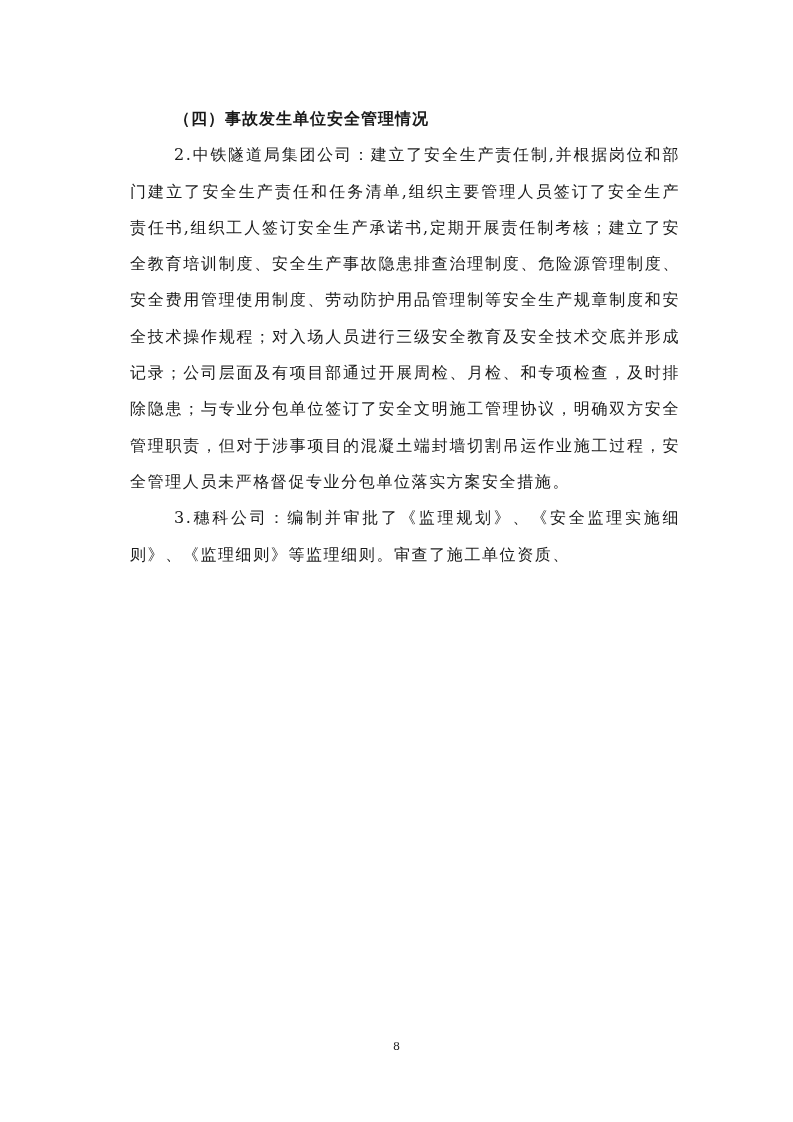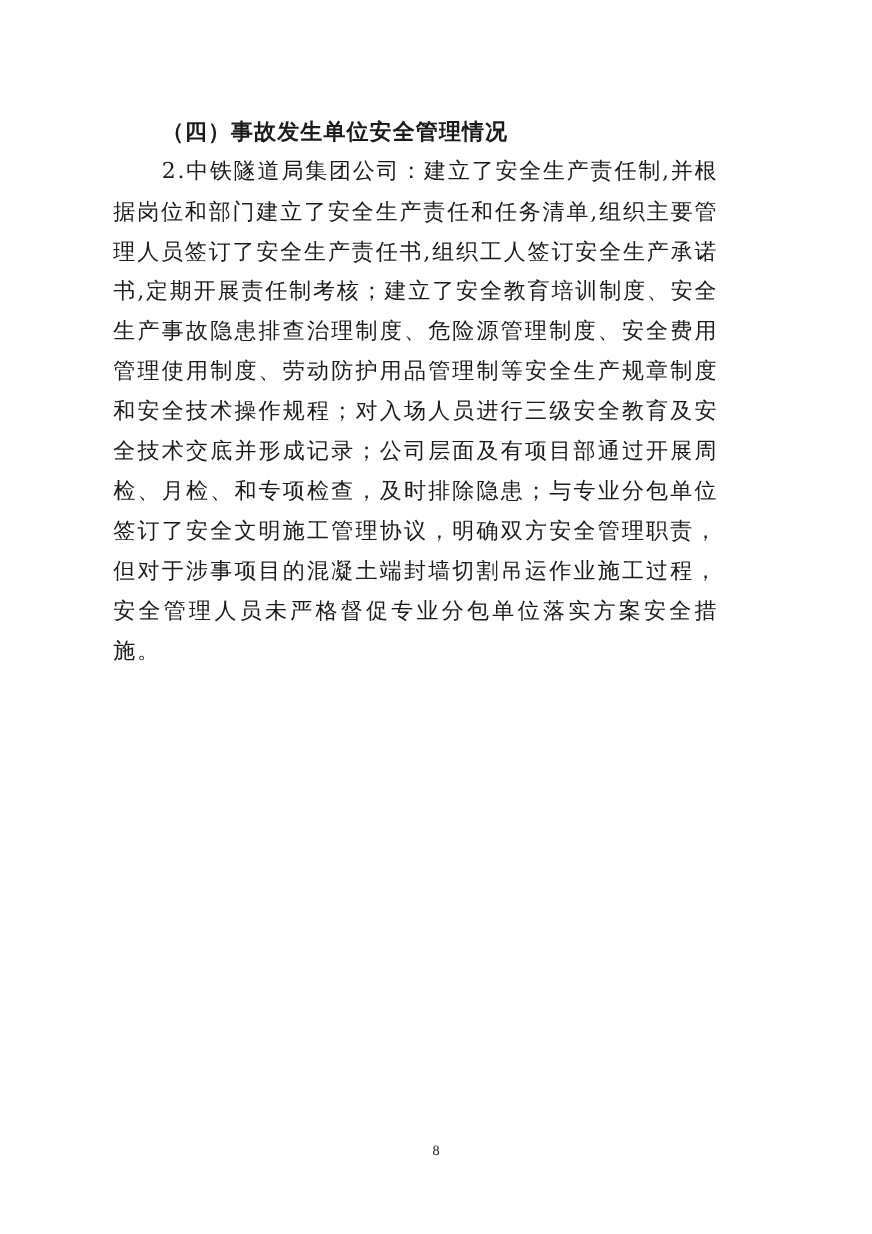--- a/index.html
+++ b/index.html
@@ -1,38 +1,39 @@
 <!DOCTYPE html>
 <html><head>
 <meta charset="utf-8">
 <style>
   html, body { margin: 0; padding: 0; background: #ffffff; }
   body { width: 793px; height: 1122px; position: relative; overflow: hidden; }
   .page {
     position: absolute; left: 0; top: 0; width: 793px; height: 1122px; background: #fff;
   }
   .content {
-    position: absolute; left: 103px; top: 101px; width: 550px;
+    position: absolute; left: 130px; top: 101px; width: 550px;
     font-family: "DejaVu Serif", "Liberation Serif", serif;
-    font-size: 20px; color: #1a1a1a;
+    font-size: 16px; color: #1a1a1a;
     line-height: 36.3px;
     text-align: justify;
     text-justify: inter-character;
   }
   .heading {
     font-weight: bold; margin: 0; padding-left: 44px; letter-spacing: 1px;
   }
   .para { margin: 0; text-indent: 44px; letter-spacing: 1.6px; }
   .page-number {
     position: absolute; left: 0; width: 793px; top: 1038px; text-align: center;
     font-family: "Liberation Serif", serif; font-size: 13px; color: #222;
   }
 </style>
 </head>
 <body>
 
 <div class="page">
   <div class="content">
     <p class="heading">（四）事故发生单位安全管理情况</p>
     <p class="para">2.中铁隧道局集团公司：建立了安全生产责任制,并根据岗位和部门建立了安全生产责任和任务清单,组织主要管理人员签订了安全生产责任书,组织工人签订安全生产承诺书,定期开展责任制考核；建立了安全教育培训制度、安全生产事故隐患排查治理制度、危险源管理制度、安全费用管理使用制度、劳动防护用品管理制等安全生产规章制度和安全技术操作规程；对入场人员进行三级安全教育及安全技术交底并形成记录；公司层面及有项目部通过开展周检、月检、和专项检查，及时排除隐患；与专业分包单位签订了安全文明施工管理协议，明确双方安全管理职责，但对于涉事项目的混凝土端封墙切割吊运作业施工过程，安全管理人员未严格督促专业分包单位落实方案安全措施。</p>
+    <p class="para">3.穗科公司：编制并审批了《监理规划》、《安全监理实施细则》、《监理细则》等监理细则。审查了施工单位资质、</p>
   </div>
   <div class="page-number">8</div>
 </div>
 
 </body></html>

